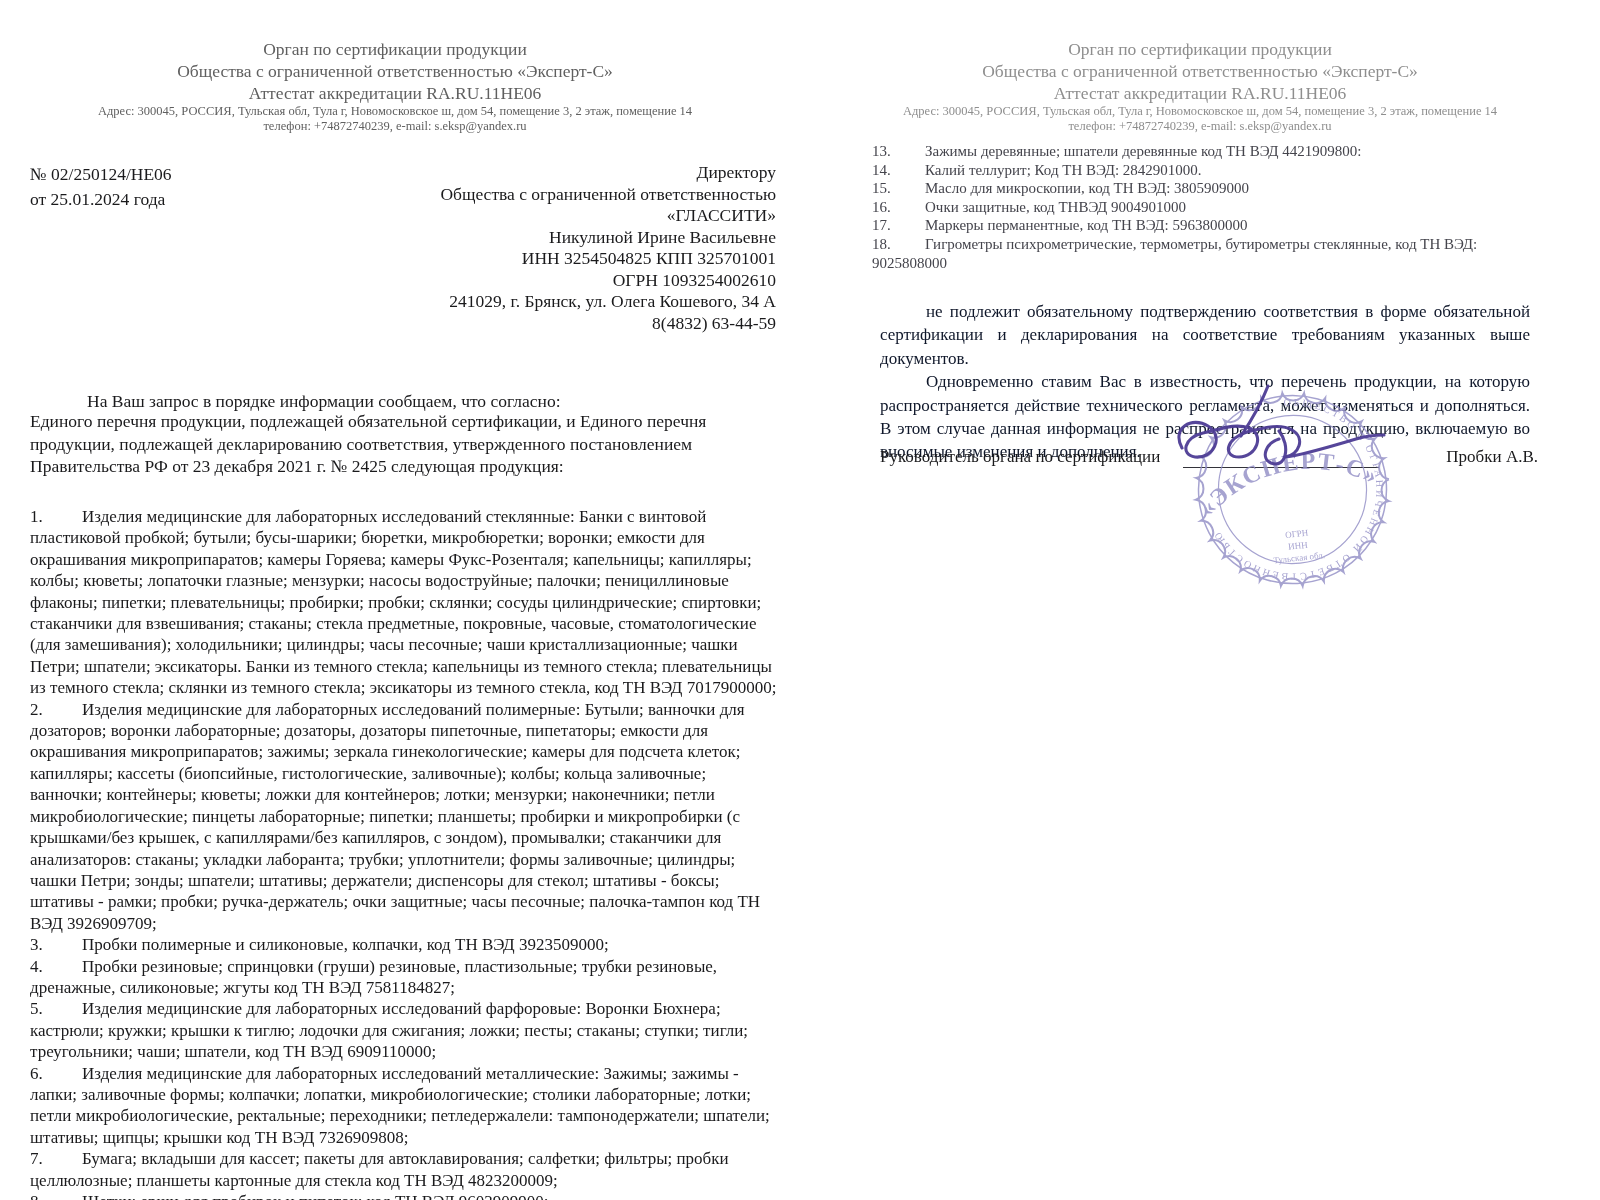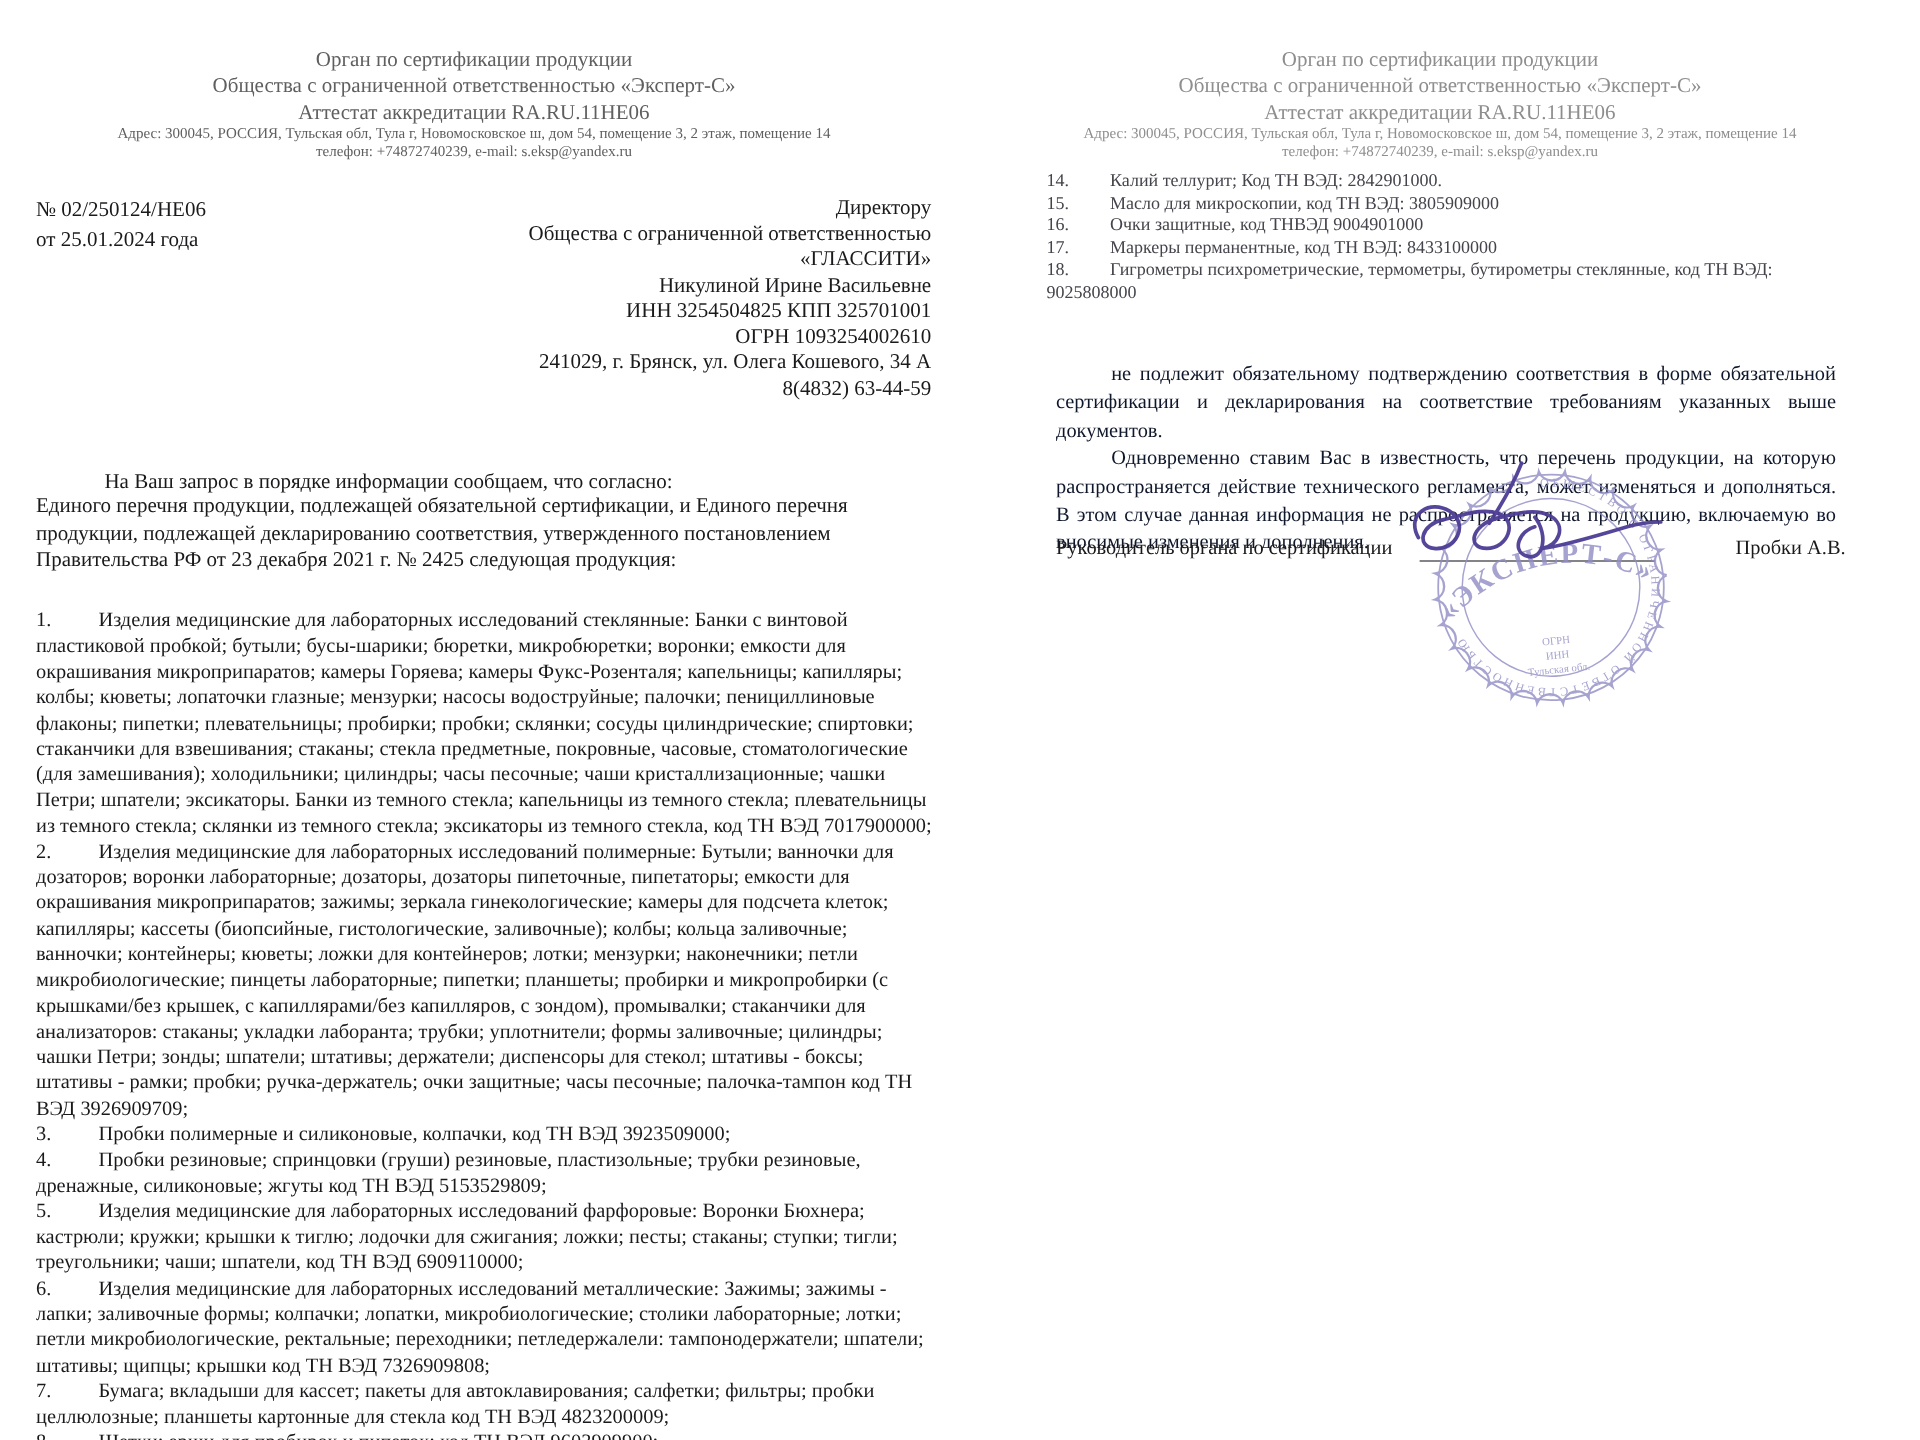--- a/index.html
+++ b/index.html
@@ -66,49 +66,50 @@
 <p class="abs" id="intro-para">На Ваш запрос в порядке информации сообщаем, что согласно:</p>
 <p class="abs" id="lead-para">Единого перечня продукции, подлежащей обязательной сертификации, и Единого перечня продукции, подлежащей декларированию соответствия, утвержденного постановлением Правительства РФ от 23 декабря 2021 г. № 2425 следующая продукция:</p>
 
 <div class="abs" id="left-list">
   <p class="item"><span class="num">1.</span><span class="txt">Изделия медицинские для лабораторных исследований стеклянные: Банки с винтовой пластиковой пробкой; бутыли; бусы-шарики; бюретки, микробюретки; воронки; емкости для окрашивания микроприпаратов; камеры Горяева; камеры Фукс-Розенталя; капельницы; капилляры; колбы; кюветы; лопаточки глазные; мензурки; насосы водоструйные; палочки; пенициллиновые флаконы; пипетки; плевательницы; пробирки; пробки; склянки; сосуды цилиндрические; спиртовки; стаканчики для взвешивания; стаканы; стекла предметные, покровные, часовые, стоматологические (для замешивания); холодильники; цилиндры; часы песочные; чаши кристаллизационные; чашки Петри; шпатели; эксикаторы. Банки из темного стекла; капельницы из темного стекла; плевательницы из темного стекла; склянки из темного стекла; эксикаторы из темного стекла, код ТН ВЭД 7017900000;</span></p>
 
   <p class="item"><span class="num">2.</span><span class="txt">Изделия медицинские для лабораторных исследований полимерные: Бутыли; ванночки для дозаторов; воронки лабораторные; дозаторы, дозаторы пипеточные, пипетаторы; емкости для окрашивания микроприпаратов; зажимы; зеркала гинекологические; камеры для подсчета клеток; капилляры; кассеты (биопсийные, гистологические, заливочные); колбы; кольца заливочные; ванночки; контейнеры; кюветы; ложки для контейнеров; лотки; мензурки; наконечники; петли микробиологические; пинцеты лабораторные; пипетки; планшеты; пробирки и микропробирки (с крышками/без крышек, с капиллярами/без капилляров, с зондом), промывалки; стаканчики для анализаторов: стаканы; укладки лаборанта; трубки; уплотнители; формы заливочные; цилиндры; чашки Петри; зонды; шпатели; штативы; держатели; диспенсоры для стекол; штативы - боксы; штативы - рамки; пробки; ручка-держатель; очки защитные; часы песочные; палочка-тампон код ТН ВЭД 3926909709;</span></p>
 
   <p class="item"><span class="num">3.</span><span class="txt">Пробки полимерные и силиконовые, колпачки, код ТН ВЭД 3923509000;</span></p>
 
-  <p class="item"><span class="num">4.</span><span class="txt">Пробки резиновые; спринцовки (груши) резиновые, пластизольные; трубки резиновые, дренажные, силиконовые; жгуты код ТН ВЭД 5153529809;</span></p>
+  <p class="item"><span class="num">4.</span><span class="txt">Пробки резиновые; спринцовки (груши) резиновые, пластизольные; трубки резиновые, дренажные, силиконовые; жгуты код ТН ВЭД 7581184827;</span></p>
 
   <p class="item"><span class="num">5.</span><span class="txt">Изделия медицинские для лабораторных исследований фарфоровые: Воронки Бюхнера; кастрюли; кружки; крышки к тиглю; лодочки для сжигания; ложки; песты; стаканы; ступки; тигли; треугольники; чаши; шпатели, код ТН ВЭД 6909110000;</span></p>
 
   <p class="item"><span class="num">6.</span><span class="txt">Изделия медицинские для лабораторных исследований металлические: Зажимы; зажимы - лапки; заливочные формы; колпачки; лопатки, микробиологические; столики лабораторные; лотки; петли микробиологические, ректальные; переходники; петледержалели: тампонодержатели; шпатели; штативы; щипцы; крышки код ТН ВЭД 7326909808;</span></p>
 
   <p class="item"><span class="num">7.</span><span class="txt">Бумага; вкладыши для кассет; пакеты для автоклавирования; салфетки; фильтры; пробки целлюлозные; планшеты картонные для стекла код ТН ВЭД 4823200009;</span></p>
 
   <p class="item"><span class="num">8.</span><span class="txt">Щетки; ерши для пробирок и пипеток; код ТН ВЭД 9603909900:</span></p>
 
 </div>
 
 <div class="abs letterhead" id="letterhead-right">
   <div class="t">Орган по сертификации продукции</div>
   <div class="t">Общества с ограниченной ответственностью «Эксперт-С»</div>
   <div class="t">Аттестат аккредитации RA.RU.11НЕ06</div>
   <div class="s">Адрес: 300045, РОССИЯ, Тульская обл, Тула г, Новомосковское ш, дом 54, помещение 3, 2 этаж, помещение 14</div>
   <div class="s">телефон: +74872740239, e-mail: s.eksp@yandex.ru</div>
 </div>
 
 <div class="abs" id="right-list">
+  <p class="item"><span class="num">13.</span><span class="txt">Зажимы деревянные; шпатели деревянные код ТН ВЭД 4421909800:</span></p>
 
   <p class="item"><span class="num">14.</span><span class="txt">Калий теллурит; Код ТН ВЭД: 2842901000.</span></p>
 
   <p class="item"><span class="num">15.</span><span class="txt">Масло для микроскопии, код ТН ВЭД: 3805909000</span></p>
 
   <p class="item"><span class="num">16.</span><span class="txt">Очки защитные, код ТНВЭД 9004901000</span></p>
 
-  <p class="item"><span class="num">17.</span><span class="txt">Маркеры перманентные, код ТН ВЭД: 8433100000</span></p>
+  <p class="item"><span class="num">17.</span><span class="txt">Маркеры перманентные, код ТН ВЭД: 5963800000</span></p>
 
   <p class="item"><span class="num">18.</span><span class="txt">Гигрометры психрометрические, термометры, бутирометры стеклянные, код ТН ВЭД: 9025808000</span></p>
 </div>
 
 <div class="abs" id="conclusion">
   <p>не подлежит обязательному подтверждению соответствия в форме обязательной сертификации и декларирования на соответствие требованиям указанных выше документов.</p>
   <p>Одновременно ставим Вас в известность, что перечень продукции, на которую распространяется действие технического регламента, может изменяться и дополняться. В этом случае данная информация не распространяется на продукцию, включаемую во вносимые изменения и дополнения.</p>
 </div>
 
 <div class="abs" id="signer-title">Руководитель органа по сертификации</div>

